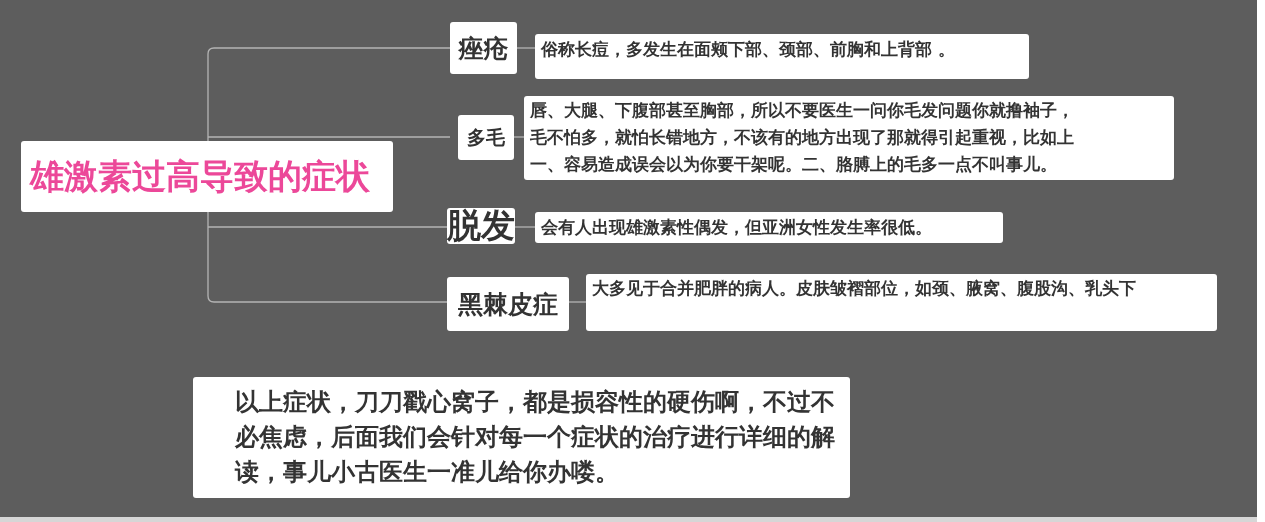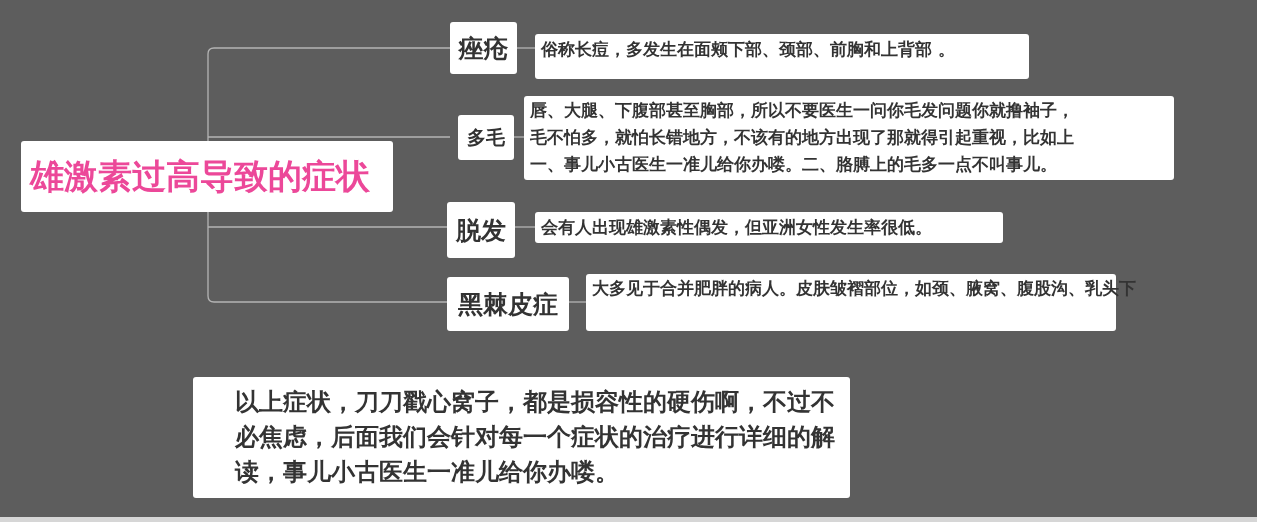--- a/index.html
+++ b/index.html
@@ -24,29 +24,29 @@
     left: 21px; top: 141px; width: 372px; height: 71px;
     color: #ec4899; font-size: 34px; line-height: 71px; padding-left: 9px;
     letter-spacing: 0px; white-space: nowrap;
   }
   .topic {
     display: flex; align-items: center; justify-content: center;
     white-space: nowrap;
   }
   .t1 { left: 450px; top: 22px; width: 67px; height: 52px; font-size: 25px; }
   .t2 { left: 450px; top: 115px; width: 56px; height: 45px; font-size: 19px; margin-left: 8px; }
-  .t3 { left: 447px; top: 202px; width: 68px; height: 56px; font-size: 25px; }
+  .t3 { left: 447px; top: 208px; width: 68px; height: 36px; font-size: 34px; }
   .t4 { left: 447px; top: 277px; width: 122px; height: 54px; font-size: 25px; }
   .desc {
     padding: 0 6px; font-size: 17px; line-height: 26px; white-space: nowrap;
   }
   .d1 { left: 535px; top: 34px; width: 494px; height: 45px; line-height: 31px; }
   .d2 { left: 524px; top: 96px; width: 650px; height: 84px; padding-top: 1px; line-height: 27px; }
   .d3 { left: 535px; top: 212px; width: 468px; height: 31px; line-height: 31px; }
-  .d4 { left: 586px; top: 274px; width: 530px; height: 57px; line-height: 27px; padding-top: 1px; }
+  .d4 { left: 586px; top: 274px; width: 631px; height: 57px; line-height: 27px; padding-top: 1px; }
   .note {
     left: 193px; top: 377px; width: 657px; height: 121px;
     font-size: 24px; line-height: 35px; padding: 8px 0 0 10px; color: #333333;
   }
   .note span { display: block; white-space: nowrap; margin-left: 32px; }
   .d2 span, .d4 span { display: block; }
   svg.links { position: absolute; left: 0; top: 0; }
 </style>
 </head>
 <body>
@@ -72,21 +72,21 @@
 
 <div class="node topic t1">痤疮</div>
 <div class="node desc d1">
   <span>俗称长痘，多发生在面颊下部、颈部、前胸和上背部 。</span>
 </div>
 
 <div class="node topic t2">多毛</div>
 <div class="node desc d2">
   <span>唇、大腿、下腹部甚至胸部，所以不要医生一问你毛发问题你就撸袖子，</span>
   <span>毛不怕多，就怕长错地方，不该有的地方出现了那就得引起重视，比如上</span>
-  <span>一、事儿小古医生一准儿给你办喽。二、胳膊上的毛多一点不叫事儿。</span>
+  <span>一、容易造成误会以为你要干架呢。二、胳膊上的毛多一点不叫事儿。</span>
 </div>
 
 <div class="node topic t3">脱发</div>
 <div class="node desc d3">
   <span>会有人出现雄激素性偶发，但亚洲女性发生率很低。</span>
 </div>
 
 <div class="node topic t4">黑棘皮症</div>
 <div class="node desc d4">
   <span>大多见于合并肥胖的病人。皮肤皱褶部位，如颈、腋窝、腹股沟、乳头下</span>

